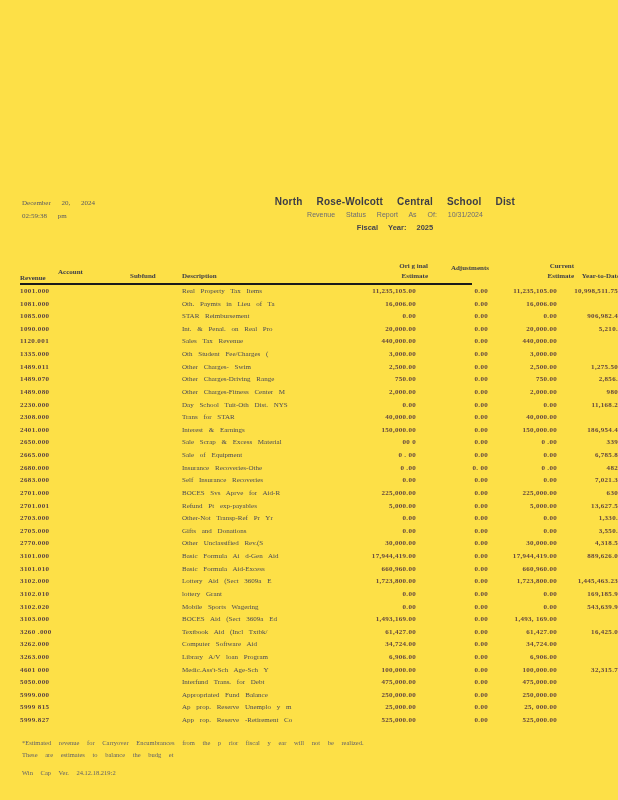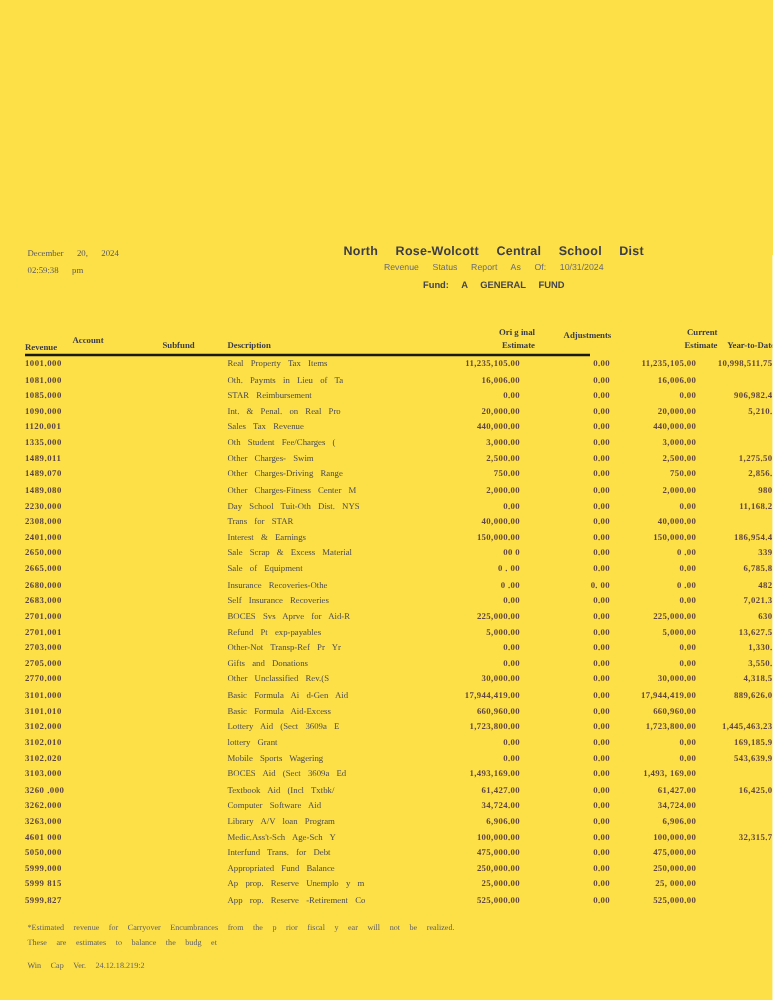--- a/index.html
+++ b/index.html
@@ -54,21 +54,21 @@
 <div class="page">
 
   <div class="datetime">
     <div>December 20, 2024</div>
     <div>02:59:38 pm</div>
   </div>
 
   <div class="rpt-header">
     <div class="district">North Rose-Wolcott Central School Dist</div>
     <div class="subline">Revenue Status Report As Of: 10/31/2024</div>
-    <div class="fund">Fund: A GENERAL FUND</div>
+    <div class="fiscal">Fiscal Year: 2025</div>
   </div>
 
   <span class="colhead ch-revenue">Revenue</span>
   <span class="colhead ch-account">Account</span>
   <span class="colhead ch-subfund">Subfund</span>
   <span class="colhead ch-description">Description</span>
   <span class="colhead ch-orig">
     <span>Ori g inal</span><br>
     <span>Estimate</span>
   </span>

